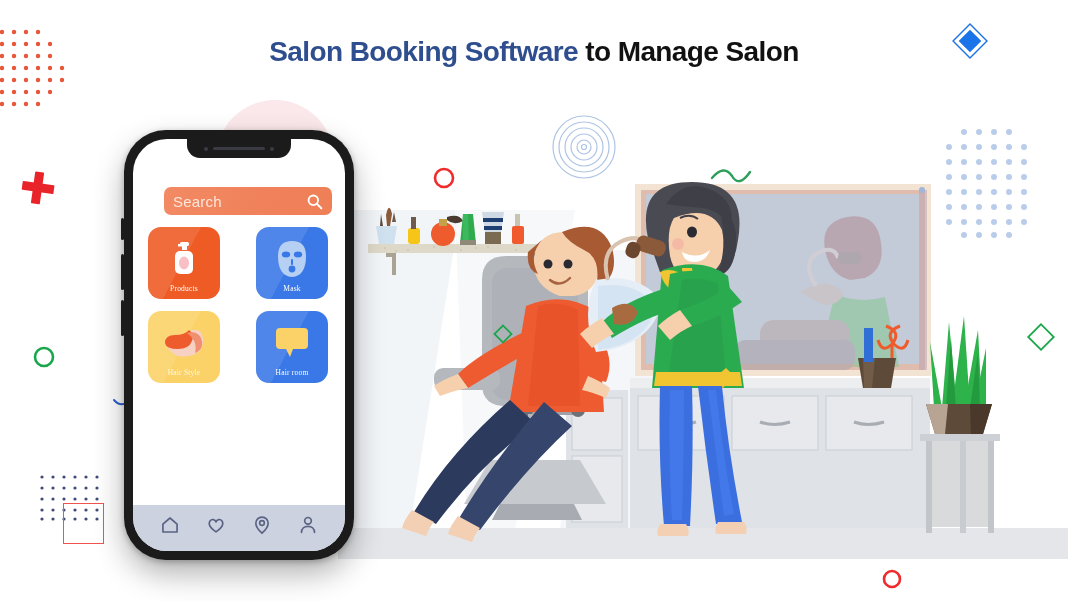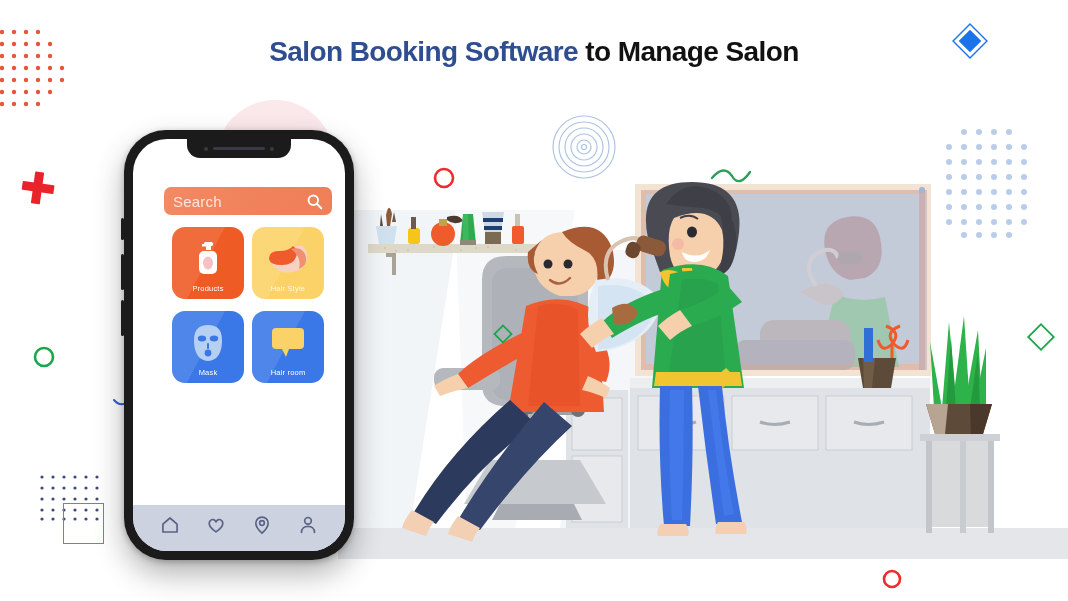--- a/index.html
+++ b/index.html
@@ -68,22 +68,22 @@
   .searchbar{
     position:absolute; left:31px; top:48px; width:168px; height:28px;
     background:linear-gradient(100deg,#f28a63 0%,#f0815a 60%,#ef7f57 100%);
     border-radius:7px; display:flex; align-items:center; padding:0 9px;
   }
   .search-ph{ color:#fde6dc; font-size:15px; letter-spacing:.2px;text-align:right; }
   .search-ico{ margin-left:auto; }
 
   
   .tiles{
-    position:absolute; left:39px; top:88px; width:168px;
-    display:grid; grid-template-columns:72px 72px; gap:12px 8px;
+    position:absolute; left:15px; top:88px; width:168px;
+    display:grid; grid-template-columns:72px 72px; gap:12px 36px;font-family:Liberation Serif, serif;
   }
   .tile{
     position:relative; width:72px; height:72px; border-radius:13px;
     overflow:hidden; display:flex; align-items:flex-end; justify-content:center;
   }
   .tile::after{
     content:""; position:absolute; inset:0;
     background:linear-gradient(118deg, rgba(255,255,255,0.10) 0%, rgba(255,255,255,0.10) 48%, rgba(255,255,255,0) 48.1%);
   }
   .tile-label{
@@ -511,42 +511,42 @@
               <path d="M13 5 h5 v4 h-5z" fill="#ffffff"></path>
               <path d="M9 3 h5 v2.6 h-5z" fill="#ffffff"></path>
               <rect x="6" y="10" width="18" height="23" rx="5" fill="#ffffff"></rect>
               <ellipse cx="15" cy="22" rx="5" ry="6.4" fill="#f8bfc4"></ellipse>
             </svg>
           </div>
           <span class="tile-label">Products</span>
         </div>
 
 
-        <div class="tile" style="background:#fbd268;">
-          <div class="tile-art">
-            <svg width="42" height="30" viewBox="0 0 42 30">
-              <path d="M4 16 q-2 -9 9 -9 q12 0 16 -5 q10 -2 11 9 q1 12 -10 16 q-14 4 -20 -2 q-5 -3 -6 -9z" fill="#f7d2c3"></path>
-              <path d="M2 15 q0 -8 10 -8 q10 0 14 -5 q6 4 3 11 q-3 8 -14 8 q-12 0 -13 -6z" fill="#ee5b2c"></path>
-              <path d="M24 5 q10 -3 14 5 q4 11 -6 15 q3 -12 -8 -20z" fill="#f09070"></path>
-            </svg>
-          </div>
-          <span class="tile-label label-dim">Hair Style</span>
-        </div>
-
         <div class="tile" style="background:#3b78e7;">
           <div class="tile-art">
             <svg width="32" height="38" viewBox="0 0 32 38">
               <path d="M16 1 q14 0 14 15 q0 20 -14 21 q-14 -1 -14 -21 q0 -15 14 -15z" fill="#b6d0f4"></path>
               <ellipse cx="10" cy="14.5" rx="4.2" ry="3" fill="#3b78e7"></ellipse>
               <ellipse cx="22" cy="14.5" rx="4.2" ry="3" fill="#3b78e7"></ellipse>
               <path d="M16 20 v4" stroke="#3b78e7" stroke-width="2" stroke-linecap="round"></path>
               <circle cx="16" cy="29" r="3.4" fill="#3b78e7"></circle>
             </svg>
           </div>
           <span class="tile-label">Mask</span>
+        </div>
+
+        <div class="tile" style="background:#fbd268;">
+          <div class="tile-art">
+            <svg width="42" height="30" viewBox="0 0 42 30">
+              <path d="M4 16 q-2 -9 9 -9 q12 0 16 -5 q10 -2 11 9 q1 12 -10 16 q-14 4 -20 -2 q-5 -3 -6 -9z" fill="#f7d2c3"></path>
+              <path d="M2 15 q0 -8 10 -8 q10 0 14 -5 q6 4 3 11 q-3 8 -14 8 q-12 0 -13 -6z" fill="#ee5b2c"></path>
+              <path d="M24 5 q10 -3 14 5 q4 11 -6 15 q3 -12 -8 -20z" fill="#f09070"></path>
+            </svg>
+          </div>
+          <span class="tile-label label-dim">Hair Style</span>
         </div>
 
 
         <div class="tile" style="background:#3b78e7;">
           <div class="tile-art">
             <svg width="36" height="32" viewBox="0 0 36 32">
               <rect x="2" y="1" width="32" height="21" rx="4" fill="#fbd268"></rect>
               <path d="M12 22 l7 0 l-3 8z" fill="#fbd268"></path>
             </svg>
           </div>

